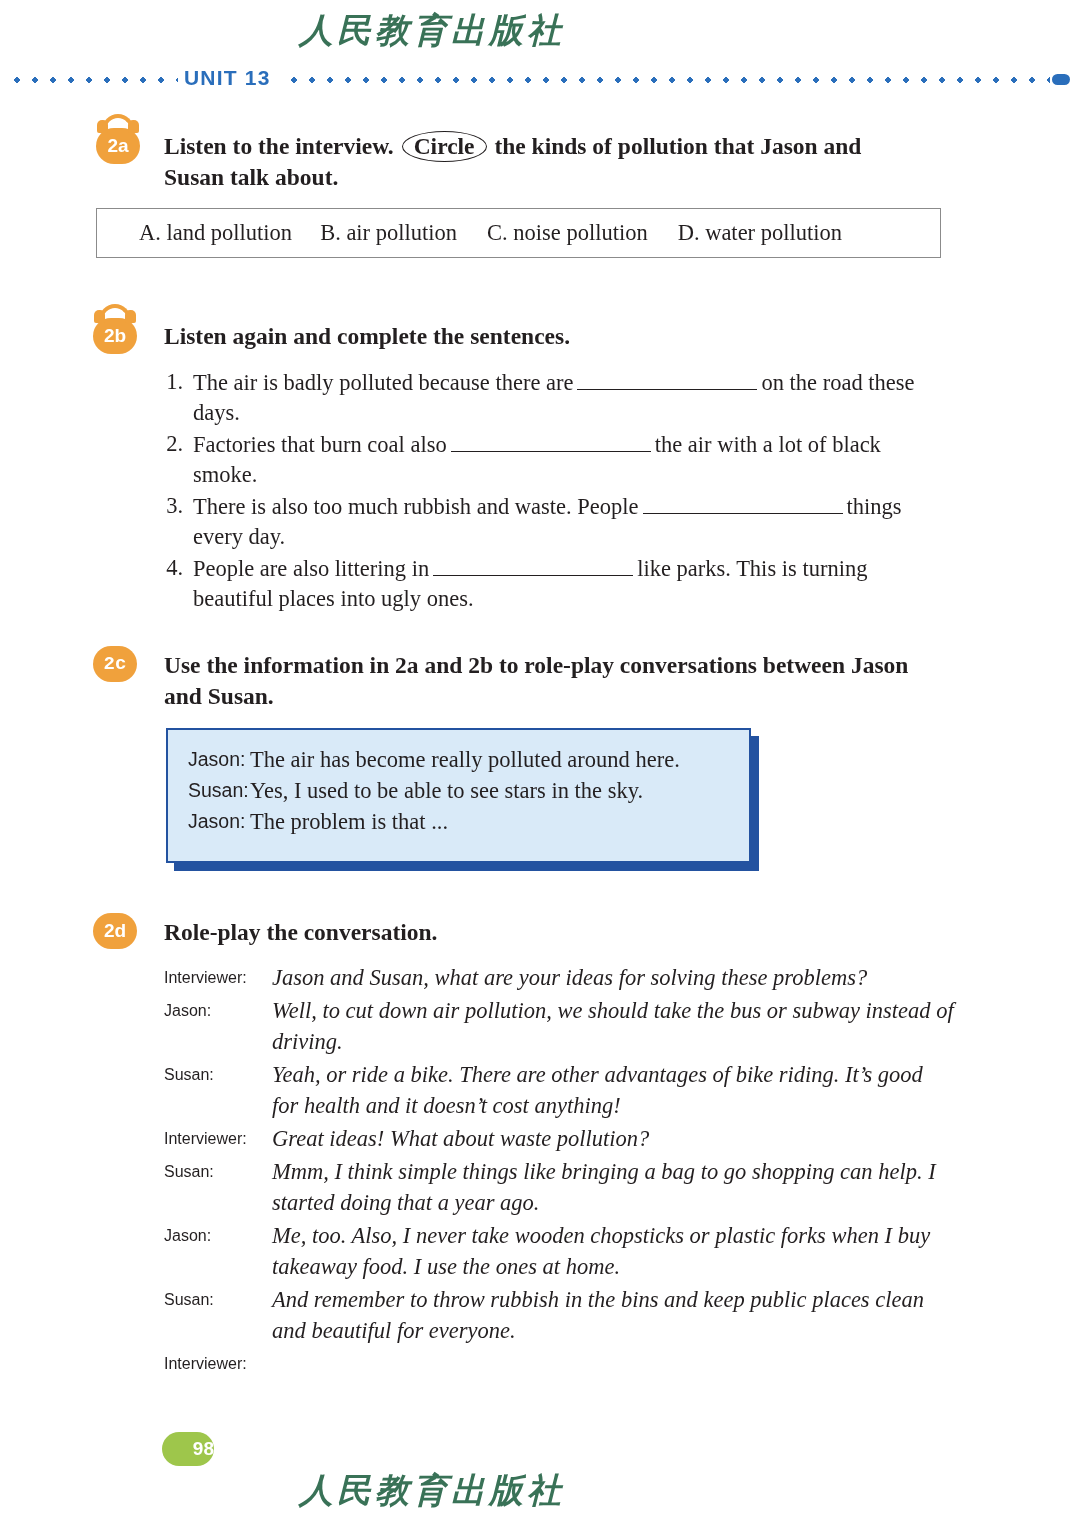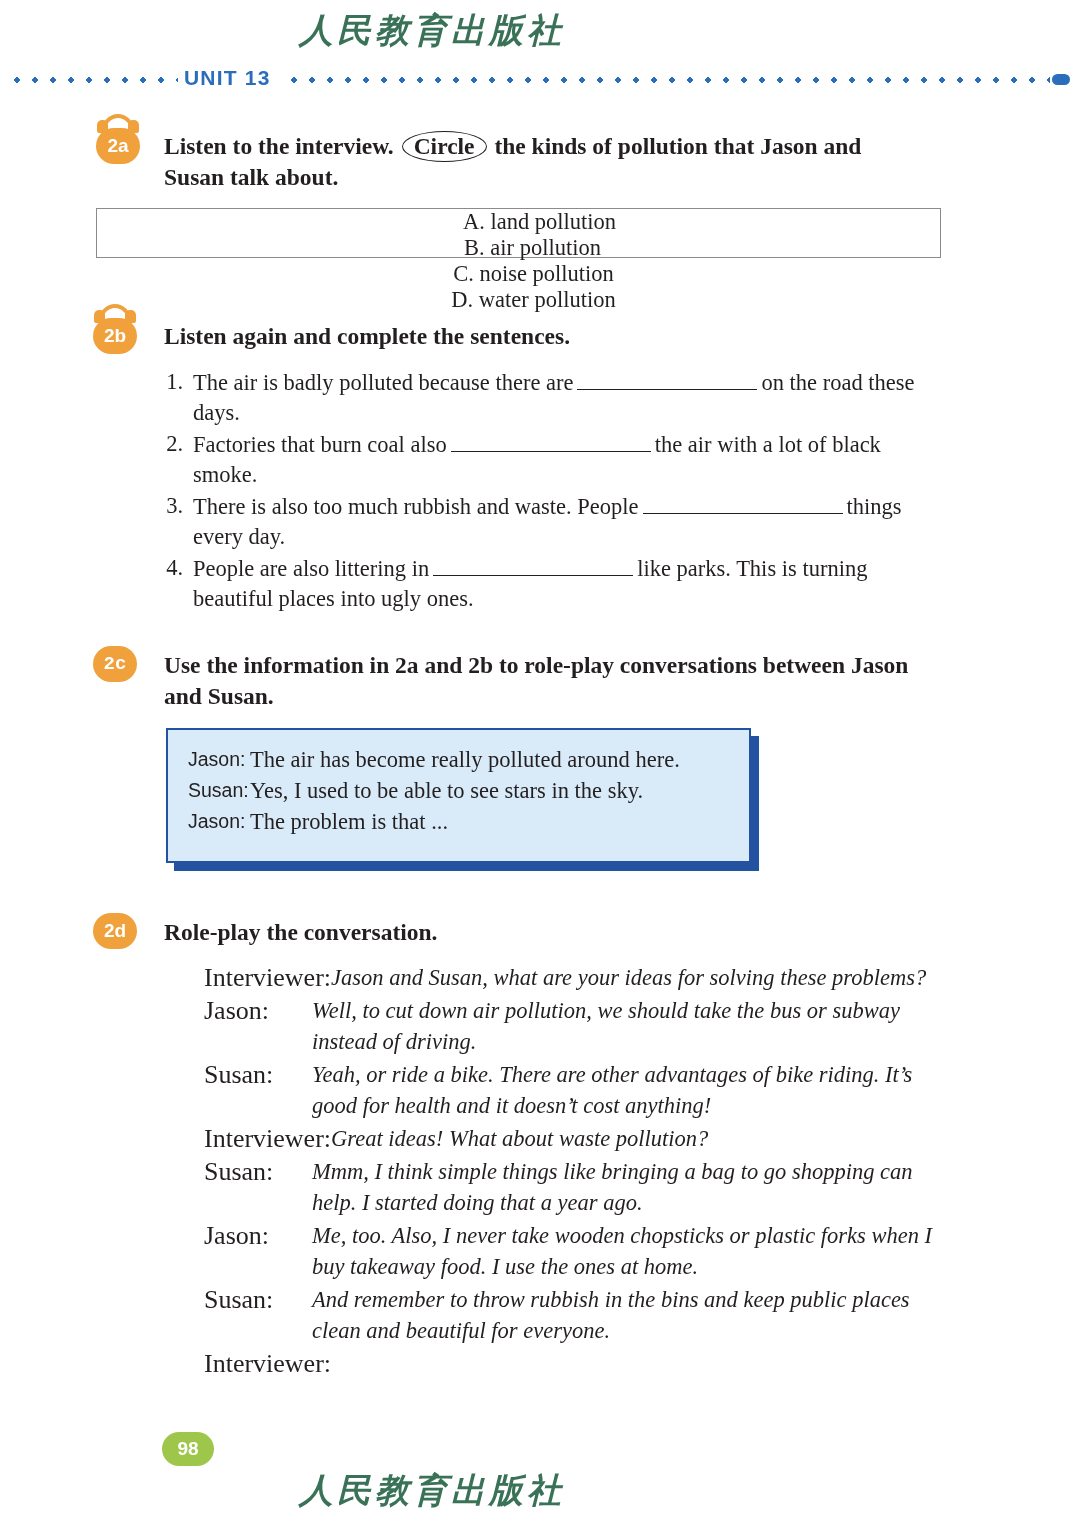--- a/index.html
+++ b/index.html
@@ -134,21 +134,20 @@
     margin: 0 2px;
   }
 
   
   .options-box {
     position: absolute;
     border: 1.3px solid #8b8b8b;
     box-sizing: border-box;
     display: flex;
     align-items: center;
-    flex-direction: column;
   }
   .option {
     font-size: 22.5px;
     white-space: nowrap;
   }
 
   
   .sent-list {
     position: absolute;
     font-size: 22.5px;
@@ -207,24 +206,23 @@
   .script {
     position: absolute;
     width: 800px;
   }
   .script-row {
     display: flex;
     margin-bottom: 2px;
   }
   .script-speaker {
     flex: 0 0 108px;
-    font-family: Liberation Serif, serif;
-    font-size: 26px;
+    font-family: Liberation Sans, sans-serif;
+    font-size: 16px;
     line-height: 31px;
-    margin-left: 40px;
   }
   .script-text {
     flex: 1;
     font-size: 22.5px;
     line-height: 31px;
     font-style: italic;
   }
 
   
   .page-number {
@@ -232,21 +230,21 @@
     left: 162px;
     top: 1432px;
     width: 52px;
     height: 34px;
     border-radius: 17px;
     background: #9ec64b;
     color: #ffffff;
     font-family: "Liberation Sans", sans-serif;
     font-weight: bold;
     font-size: 19px;
-    text-align: center;
+    text-align: right;
     line-height: 34px;
   }
 </style>
 </head>
 <body>
 
 <div class="page">
 
   <div class="publisher-logo top">人民教育出版社</div>
 

